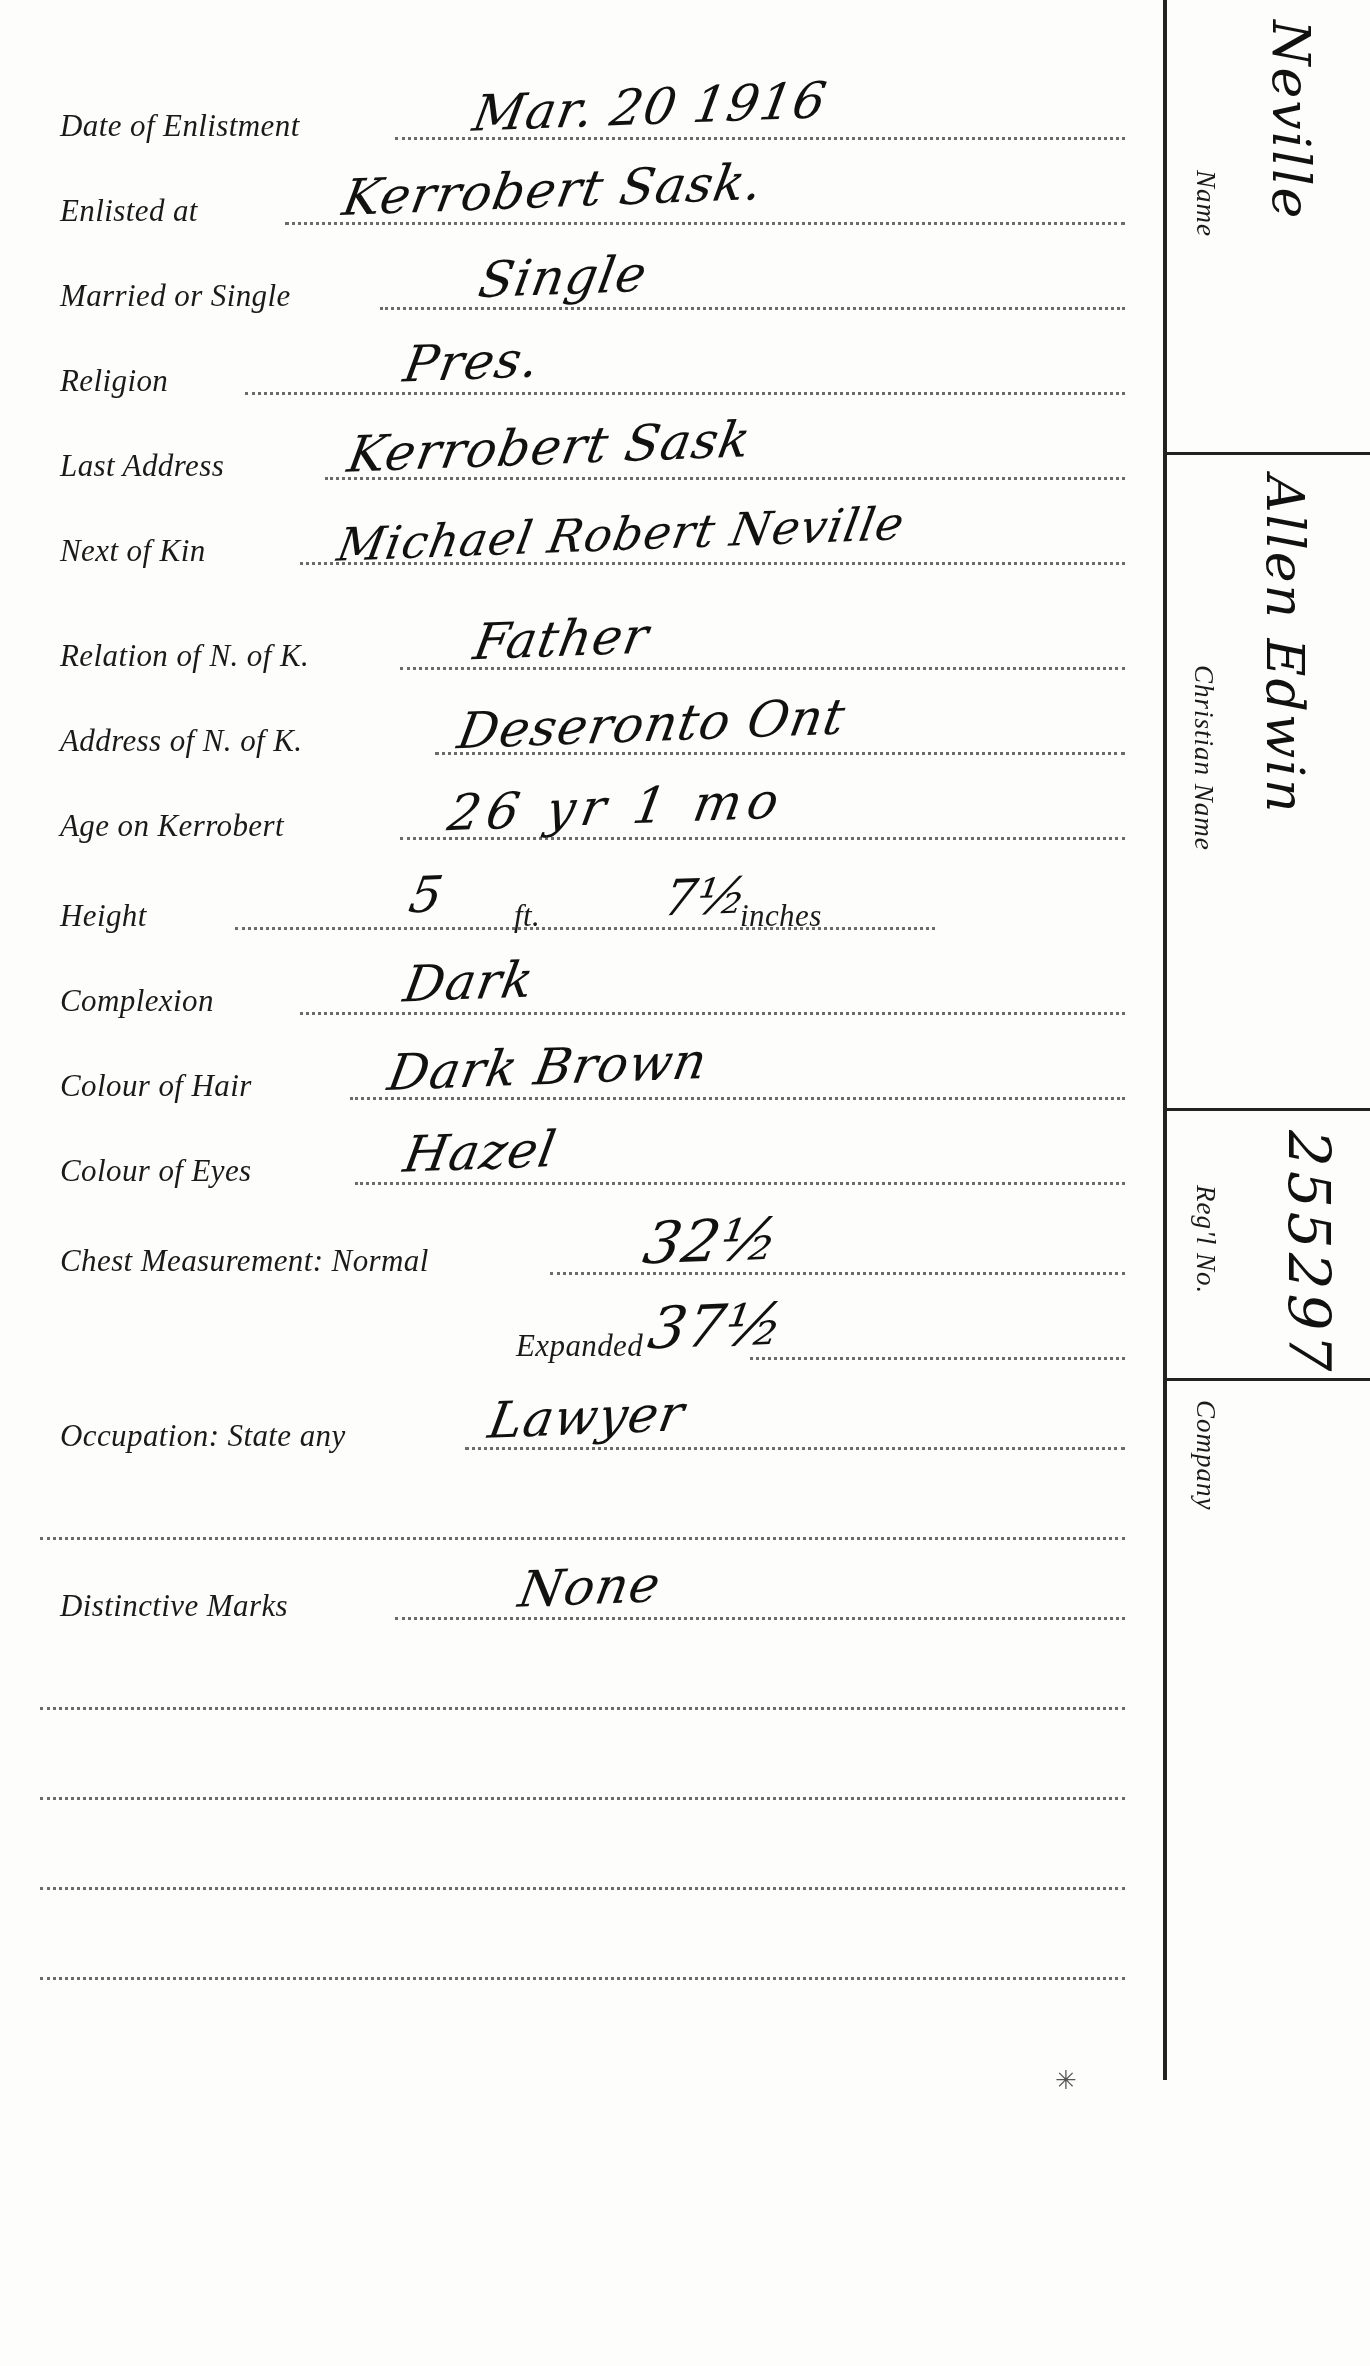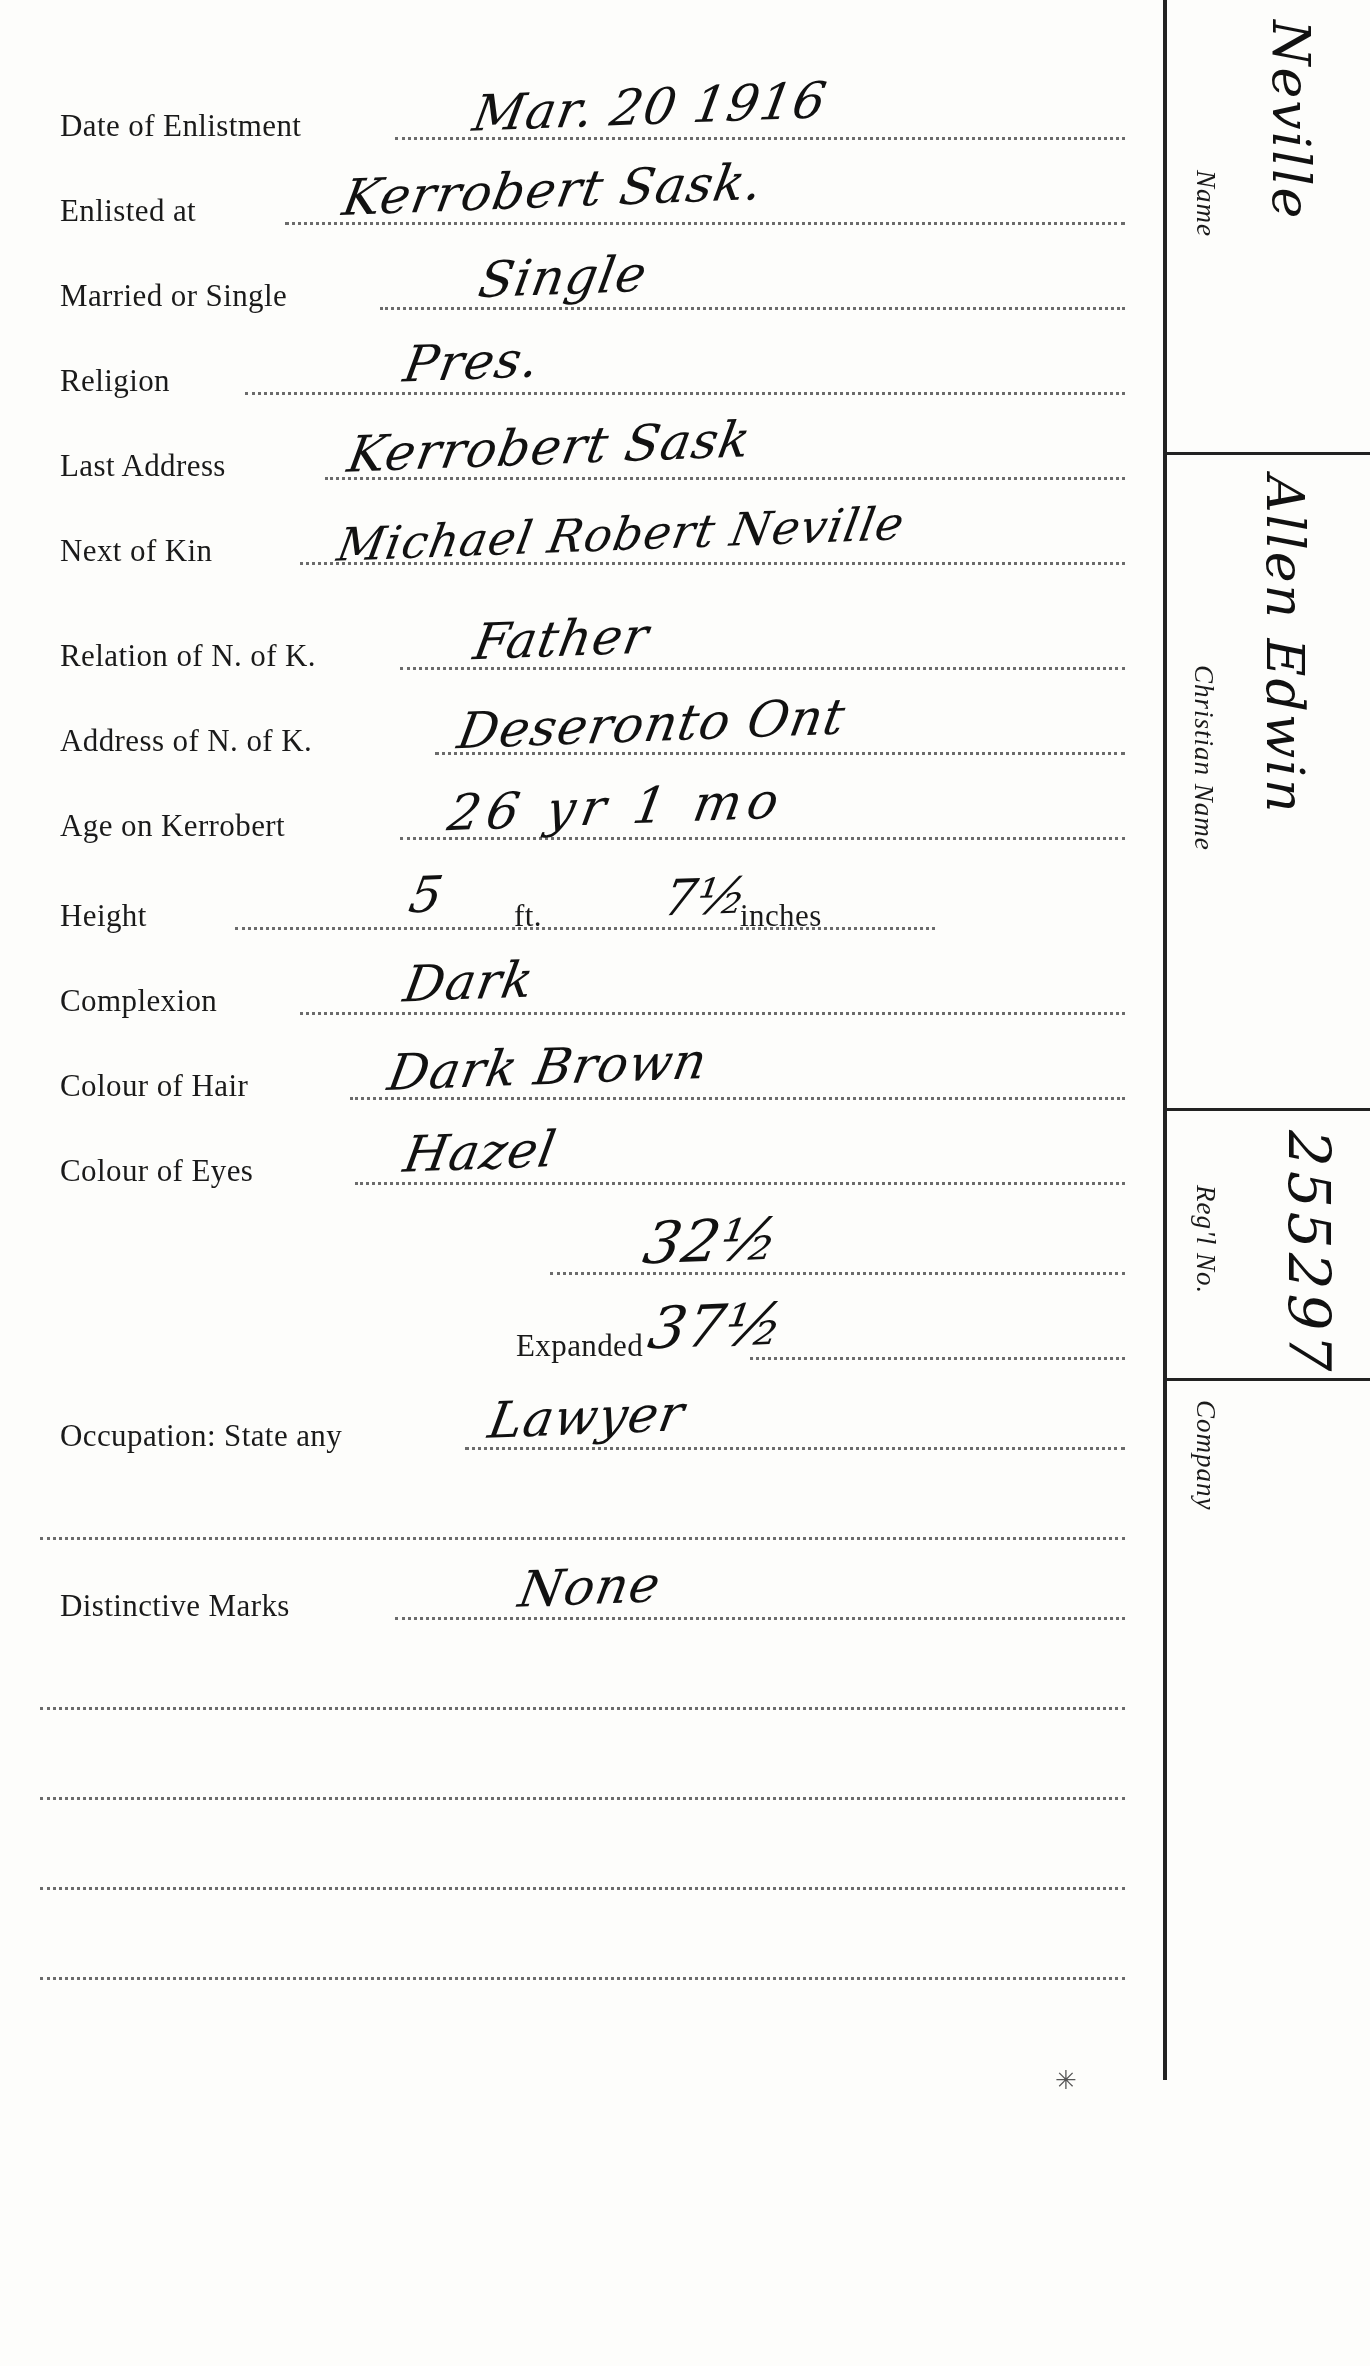--- a/index.html
+++ b/index.html
@@ -41,20 +41,21 @@
   }
 
   .label {
     position: absolute;
     left: 0;
     bottom: 4px;
     font-size: 31px;
     letter-spacing: 0.4px;
     white-space: nowrap;
     font-family: "Liberation Serif", serif;
+    font-style: italic;
   }
 
   .label.indent {
     left: 456px;
   }
 
   .dots {
     position: absolute;
     bottom: 8px;
     height: 0;
@@ -220,20 +221,21 @@
       <span class="value tall" style="left:330px; bottom:12px;">Dark Brown</span>
     </div>
 
     <div class="row" style="top:1135px;">
       <span class="label">Colour of Eyes</span>
       <span class="dots" style="left:295px; right:25px;"></span>
       <span class="value tall" style="left:345px; bottom:12px;">Hazel</span>
     </div>
 
     <div class="row" style="top:1225px;">
+      <span class="label">Chest Measurement: Normal</span>
       <span class="dots" style="left:490px; right:25px;"></span>
       <span class="value" style="left:585px; bottom:8px; font-size:58px;">32½</span>
     </div>
 
     <div class="row" style="top:1310px;">
       <span class="label indent">Expanded</span>
       <span class="dots" style="left:690px; right:25px;"></span>
       <span class="value" style="left:590px; bottom:8px; font-size:58px;">37½</span>
     </div>
 

